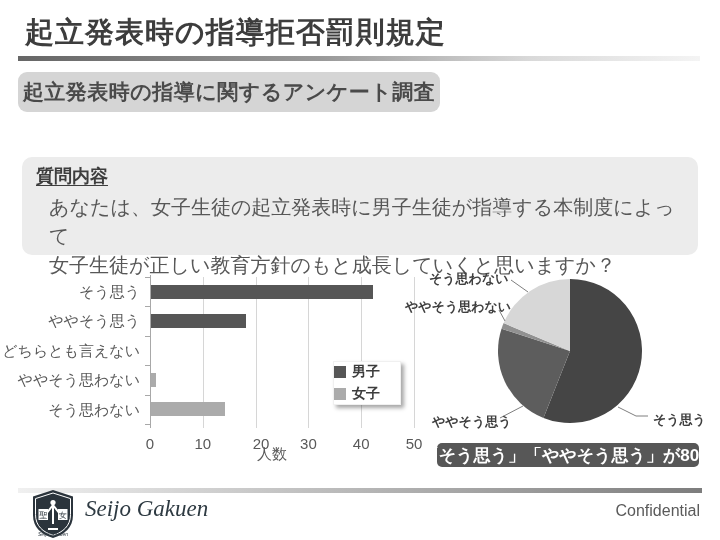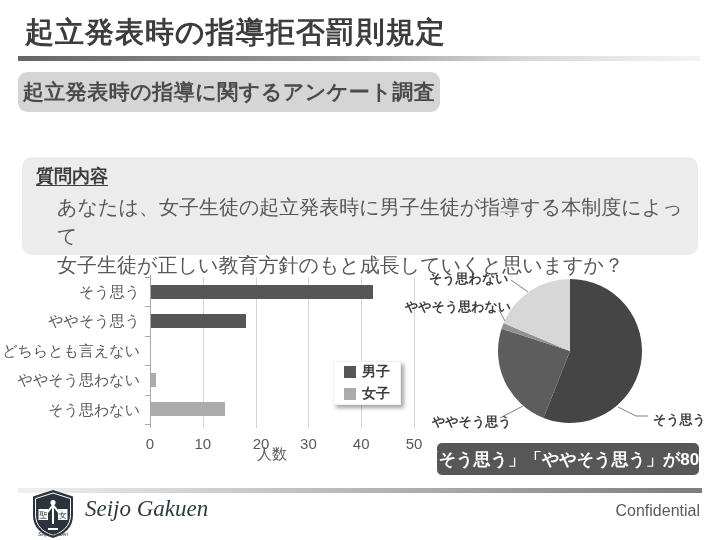--- a/index.html
+++ b/index.html
@@ -15,54 +15,54 @@
                 border-radius:9px;display:flex;align-items:center;justify-content:center;
                 font-size:21px;font-weight:bold;color:#4a4a4a;letter-spacing:.5px;white-space:nowrap;}
   .statement{position:absolute;left:47px;top:126px;font-size:19px;font-weight:bold;
              color:#3d3d3d;white-space:nowrap;}
 
   
   .question-box{position:absolute;left:22px;top:157px;width:676px;height:98px;background:#ececec;
                 border-radius:10px;box-sizing:border-box;padding:7px 14px;}
   .question-heading{font-size:18px;font-weight:bold;color:#3d3d3d;text-decoration:underline;
                     text-underline-offset:3px;}
-  .question-body{margin-top:5px;margin-left:21px;font-size:20px;color:#575757;line-height:29px;}
+  .question-body{margin-top:5px;margin-left:13px;font-size:20px;color:#575757;line-height:29px;}
 
   
   .bar-chart{position:absolute;left:0;top:262px;width:432px;height:210px;}
   .bar-cats{position:absolute;left:0;top:15px;width:145px;height:147px;}
   .cat-label{position:absolute;right:5px;height:29.4px;line-height:29.4px;font-size:15px;
              color:#595959;white-space:nowrap;}
   .bar-plot{position:absolute;left:150px;top:15px;width:264px;height:147px;}
   .gridline{position:absolute;top:0;width:1px;height:151px;background:#d6d6d6;}
   .axis-line{position:absolute;top:-2px;width:1px;height:153px;background:#a8a8a8;}
   .ytick{position:absolute;left:-5px;width:5px;height:1px;background:#a8a8a8;}
   .bar{position:absolute;left:1px;height:14px;}
   .xtick{position:absolute;top:158px;width:30px;text-align:center;font-size:15px;color:#595959;}
   .bar-xlabel{position:absolute;left:140px;top:183px;width:264px;text-align:center;
               font-size:15px;color:#595959;}
   .bar-legend{position:absolute;left:333px;top:99px;width:68px;height:44px;background:#ffffff;
               border:1px solid #f0f0f0;box-shadow:3px 3px 4px rgba(0,0,0,0.35);
-              display:flex;flex-direction:column;justify-content:center;gap:4px;padding-left:10px;
+              display:flex;flex-direction:column;justify-content:center;gap:4px;
               box-sizing:border-box;}
   .legend-row{display:flex;align-items:center;gap:6px;}
   .legend-swatch{width:12px;height:12px;}
   .legend-label{font-size:14px;font-weight:bold;color:#3d3d3d;}
 
   
   .pie-wrap{position:absolute;left:415px;top:258px;width:300px;height:180px;}
   .pie-svg{position:absolute;left:0;top:0;}
   .pie-label{position:absolute;font-size:13px;font-weight:bold;color:#3f3f3f;white-space:nowrap;}
   .pl-disagree{left:14px;top:12px;width:78px;text-align:right;}
   .pl-somewhat-disagree{left:-10px;top:40px;width:104px;text-align:right;}
   .pl-somewhat-agree{left:17px;top:155px;}
   .pl-agree{left:238px;top:153px;}
 
   
-  .conclusion-box{position:absolute;left:437px;top:443px;width:262px;height:32px;background:#575757;
+  .conclusion-box{position:absolute;left:437px;top:443px;width:262px;height:24px;background:#575757;
                   border-radius:5px;display:flex;align-items:center;justify-content:center;
                   color:#ffffff;font-size:17px;font-weight:bold;white-space:nowrap;}
 
   
   .footer-rule{position:absolute;left:18px;top:488px;width:684px;height:5px;
                background:linear-gradient(to right,#f0f0f0,#c2c2c2 40%,#7d7d7d);}
   .logo{position:absolute;left:30px;top:489px;width:46px;height:50px;}
   .logo-small-text{position:absolute;left:30px;top:531px;width:46px;text-align:center;
                    font-size:5px;color:#333c44;font-style:italic;}
   .logo-text{position:absolute;left:85px;top:496px;font-size:23px;font-style:italic;

